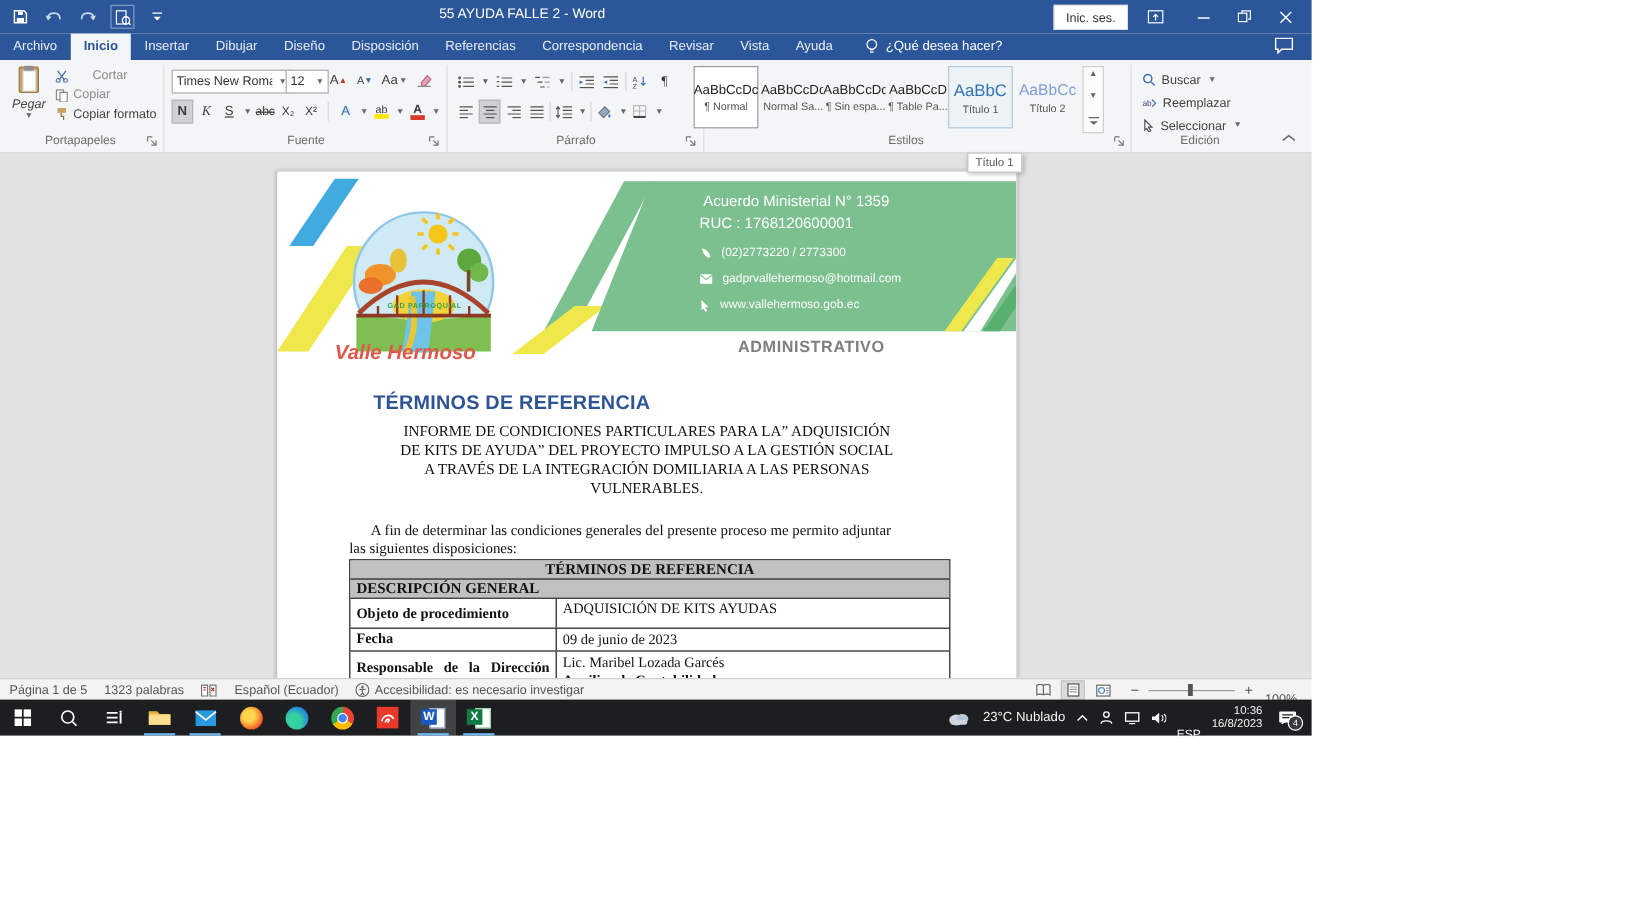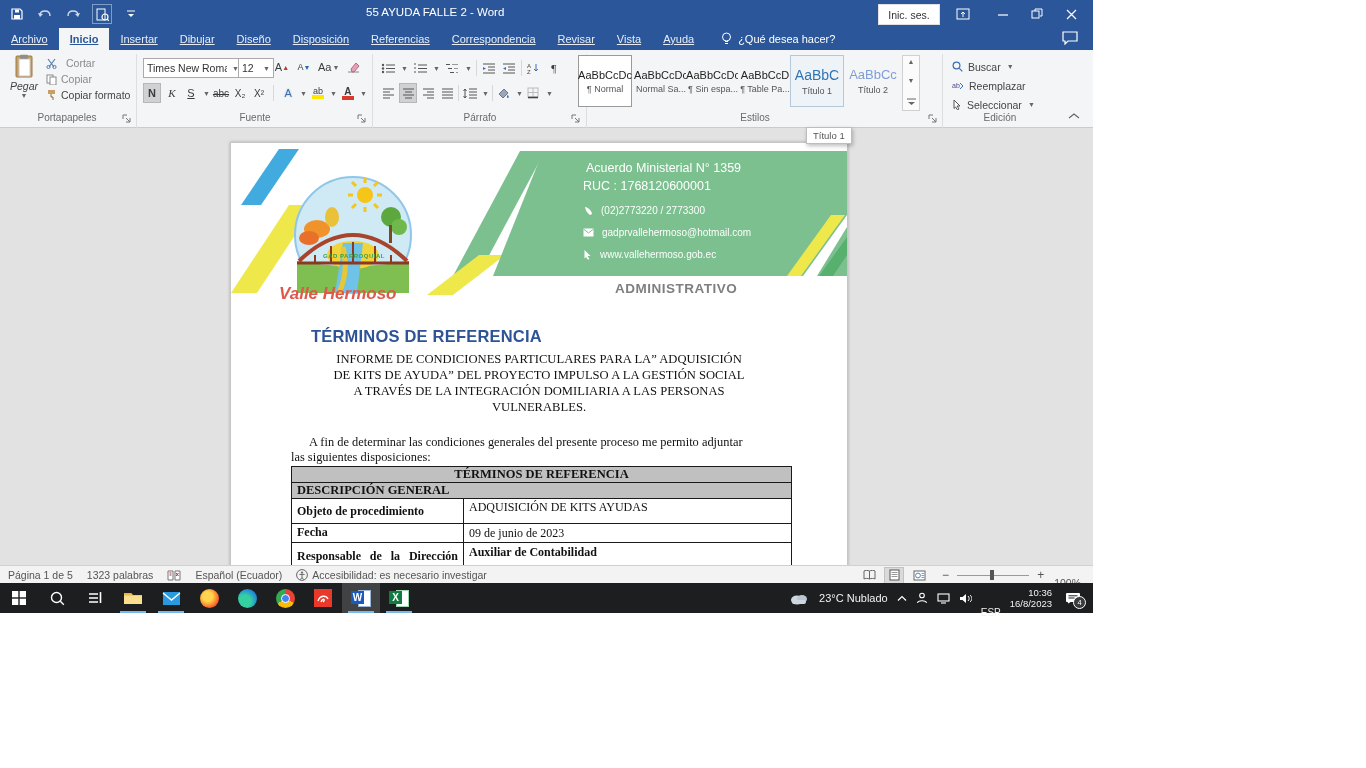--- a/index.html
+++ b/index.html
@@ -11,21 +11,21 @@
   .titlebar{left:0;top:0;width:1093px;height:28px;background:#2b579a;color:#fff;}
   .qat{left:8px;top:3px;display:flex;align-items:center;gap:10px;height:22px;}
   .qat .qbtn{display:flex;align-items:center;justify-content:center;width:18px;height:18px;}
   .win-title{left:366px;top:6px;font-size:11.5px;color:#fff;white-space:nowrap;}
   .signin{left:878px;top:4px;width:60px;height:19px;background:#fff;color:#333;font-size:10.5px;
           display:flex;align-items:center;justify-content:center;border:1px solid #e0e0e0;}
   .winctl{top:0;height:28px;width:30px;display:flex;align-items:center;justify-content:center;}
 
   
   .tabrow{left:0;top:28px;width:1093px;height:22px;background:#2b579a;display:flex;align-items:flex-end;}
-  .tab{height:22px;display:flex;align-items:center;padding:0 11px;font-size:11px;color:#e8edf5;cursor:default;text-decoration:underline;}
+  .tab{height:22px;display:flex;align-items:center;padding:0 11px;font-size:11px;color:#e8edf5;cursor:default;}
   .tab.active{background:#f4f5f6;color:#2b579a;font-weight:bold;}
   .tellme{display:flex;align-items:center;gap:6px;margin-left:16px;font-size:11px;color:#fff;height:22px;}
   .comment-ic{left:1062px;top:31px;}
 
   
   .ribbon{left:0;top:50px;width:1093px;height:77px;background:#f4f5f6;border-bottom:1px solid #c9cccf;
           font-size:10.5px;color:#444;}
   .vsep{top:4px;height:112px;width:1px;background:#dcdee0;}
   .grplabel{top:62px;font-size:10px;color:#6a6a6a;text-align:center;}
   .launcher{top:63px;width:10px;height:10px;}
@@ -184,21 +184,21 @@
     <div class="abs" style="left:6px;top:4px;width:36px;height:52px;text-align:center;">
       <svg width="20" height="24">
           <rect x="2" y="2" width="16" height="21" rx="1" fill="#c9a063" stroke="#9c7b43"></rect>
           <rect x="5" y="5" width="11" height="17" fill="#fff" stroke="#c8c8c8"></rect>
           <rect x="6" y="0.8" width="8" height="4" rx="1" fill="#8e8e8e"></rect>
         </svg>
       <div style="font-size:10.5px;color:#444;font-style:italic;">Pegar</div>
       <div style="font-size:7px;color:#666;">▼</div>
     </div>
     <div class="abs" style="left:46px;top:7px;">
-      <span style="display:flex;gap:9px;align-items:center;">
+      <span style="display:flex;gap:20px;align-items:center;">
         <svg width="11" height="11">
             <path d="M2 1l6 8M9 1L3 9" stroke="#5a7fae" stroke-width="1.2"></path>
             <circle cx="2.5" cy="9" r="1.6" fill="none" stroke="#5a7fae"></circle>
             <circle cx="8.5" cy="9" r="1.6" fill="none" stroke="#5a7fae"></circle>
           </svg>
         <span style="color:#8a8a8a;">Cortar</span>
       </span>
     </div>
     <div class="abs" style="left:46px;top:23px;">
       <span style="display:flex;gap:4px;align-items:center;">
@@ -564,20 +564,21 @@
           <div class="cL" style="display:flex;align-items:center;">Objeto de procedimiento</div>
           <div class="cR" style="display:flex;align-items:flex-start;">ADQUISICIÓN DE KITS AYUDAS</div>
         </div>
         <div class="trow" style="height:18px;">
           <div class="cL">Fecha</div>
           <div class="cR" style="display:flex;align-items:flex-end;">09 de junio de 2023</div>
         </div>
         <div class="trow" style="min-height:34px;">
           <div class="cL" style="text-align:justify;line-height:15px;padding-top:6px;">Responsable de la Dirección Requirente</div>
           <div class="cR" style="line-height:15px;padding-top:2px;">
+            <div>Lic. Maribel Lozada Garcés</div>
             <div style="font-weight:bold;">Auxiliar de Contabilidad</div>
           </div>
         </div>
       </div>
     </div>
   </div>
 
   <div class="abs statusbar">
     <span class="sb-item" style="margin-left:8px;">Página 1 de 5</span>
     <span class="sb-item">1323 palabras</span>

